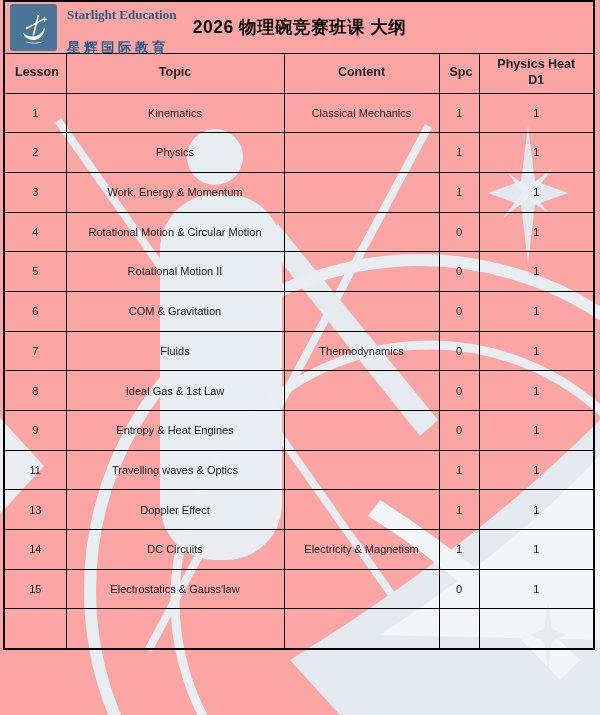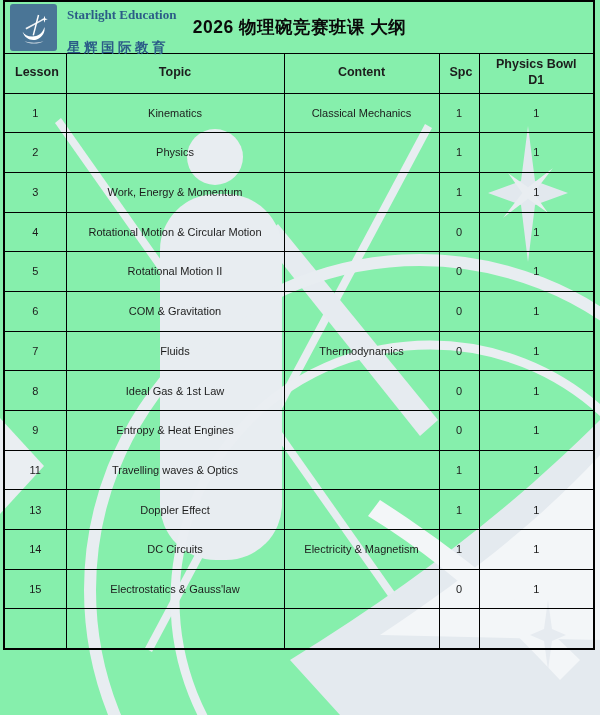--- a/index.html
+++ b/index.html
@@ -1,19 +1,19 @@
 <!DOCTYPE html>
 <html><head>
 <meta charset="utf-8">
 <style>
   * { margin:0; padding:0; box-sizing:border-box; }
   html,body { background:#fff; }
   .page {
     position:relative; width:600px; height:715px;
-    background:#86efac; overflow:hidden;
+    background:#fca5a5; overflow:hidden;
     font-family:"Liberation Sans", sans-serif;
     color:#1c1c1c;
   }
   .watermark {
     position:absolute; left:0; top:0; width:600px; height:715px;
     z-index:0; pointer-events:none;
   }
   table.syllabus {
     position:absolute; left:3px; top:0; width:590px;
     border-collapse:collapse; table-layout:fixed;
@@ -129,21 +129,21 @@
             </div>
             <div class="doc-title">2026 物理碗竞赛班课 大纲</div>
           </div>
         </td>
       </tr>
       <tr class="cols-row">
         <th>Lesson</th>
         <th>Topic</th>
         <th>Content</th>
         <th>Spc</th>
-        <th>Physics Bowl D1</th>
+        <th>Physics Heat D1</th>
       </tr>
     </thead>
     <tbody id="table-body">
         <tr>
     <td>1</td>
     <td>Kinematics</td>
     <td>Classical Mechanics</td>
     <td>1</td>
     <td>1</td>
   </tr>

